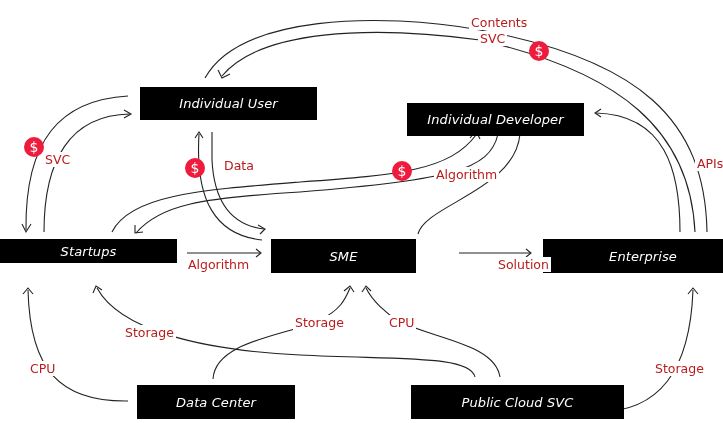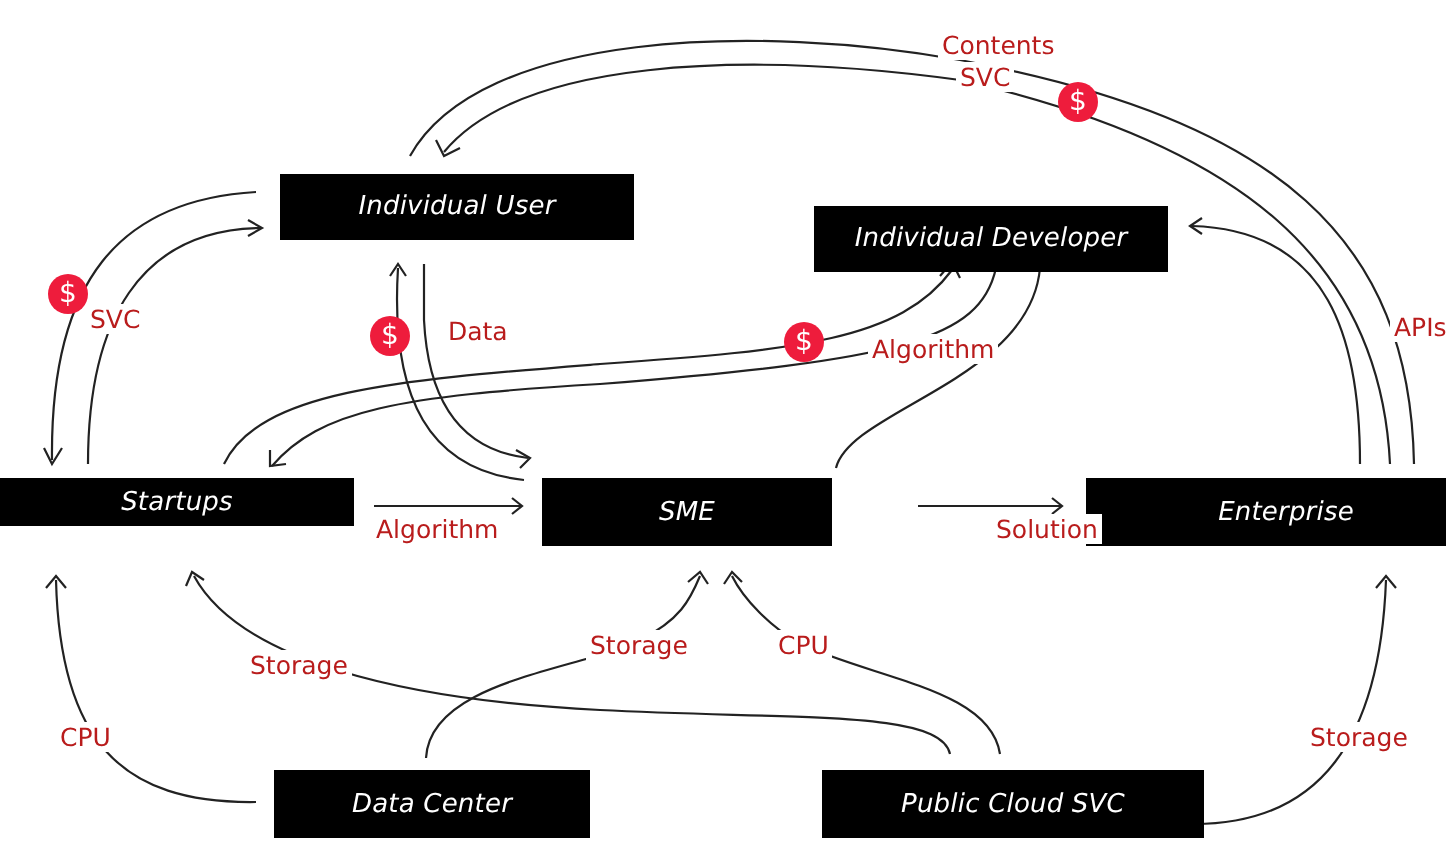--- a/index.html
+++ b/index.html
@@ -80,21 +80,21 @@
   </div>
 <div class="node" style="left:271px;top:239px;width:145px;height:34px;">
     <span>SME</span>
   </div>
 <div class="node" style="left:543px;top:239px;width:200px;height:34px;">
     <span>Enterprise</span>
   </div>
 <div class="node" style="left:137px;top:385px;width:158px;height:34px;">
     <span>Data Center</span>
   </div>
-<div class="node" style="left:411px;top:385px;width:191px;height:34px;">
+<div class="node" style="left:411px;top:385px;width:213px;height:34px;">
     <span>Public Cloud SVC</span>
   </div>
 
 <div class="lbl" style="left:469px;top:15px;">Contents</div>
 <div class="lbl" style="left:478px;top:31px;">SVC</div>
 <div class="lbl" style="left:43px;top:152px;">SVC</div>
 <div class="lbl" style="left:222px;top:158px;">Data</div>
 <div class="lbl" style="left:434px;top:167px;">Algorithm</div>
 <div class="lbl" style="left:648px;top:156px;margin-left:47px;">APIs</div>
 <div class="lbl" style="left:186px;top:257px;">Algorithm</div>

